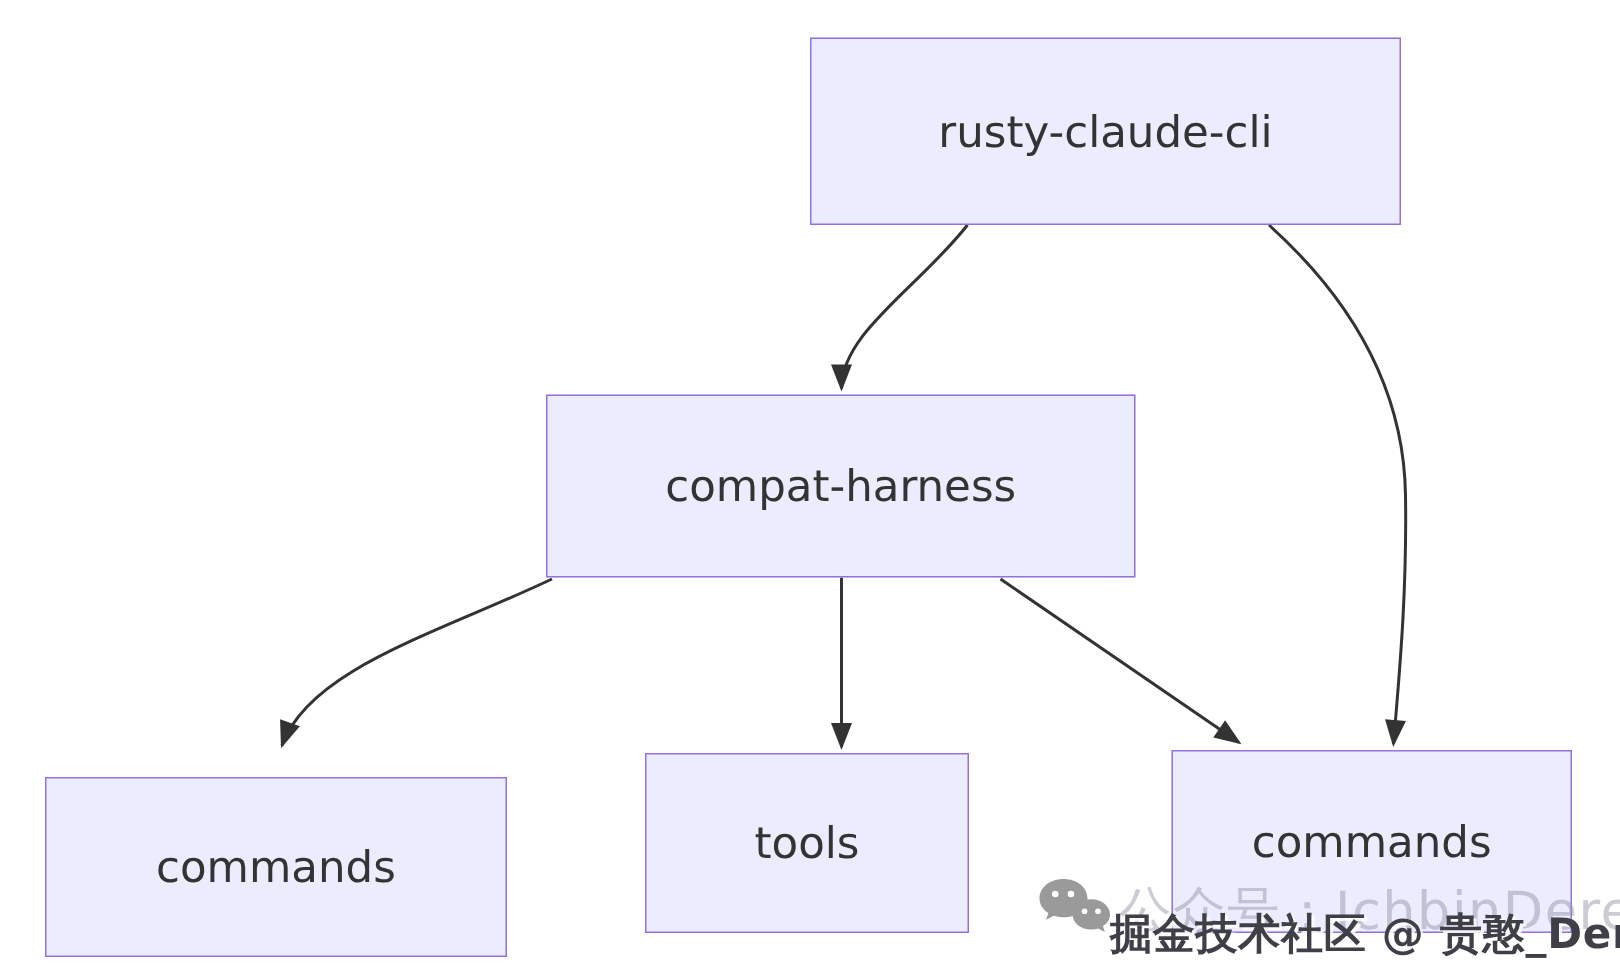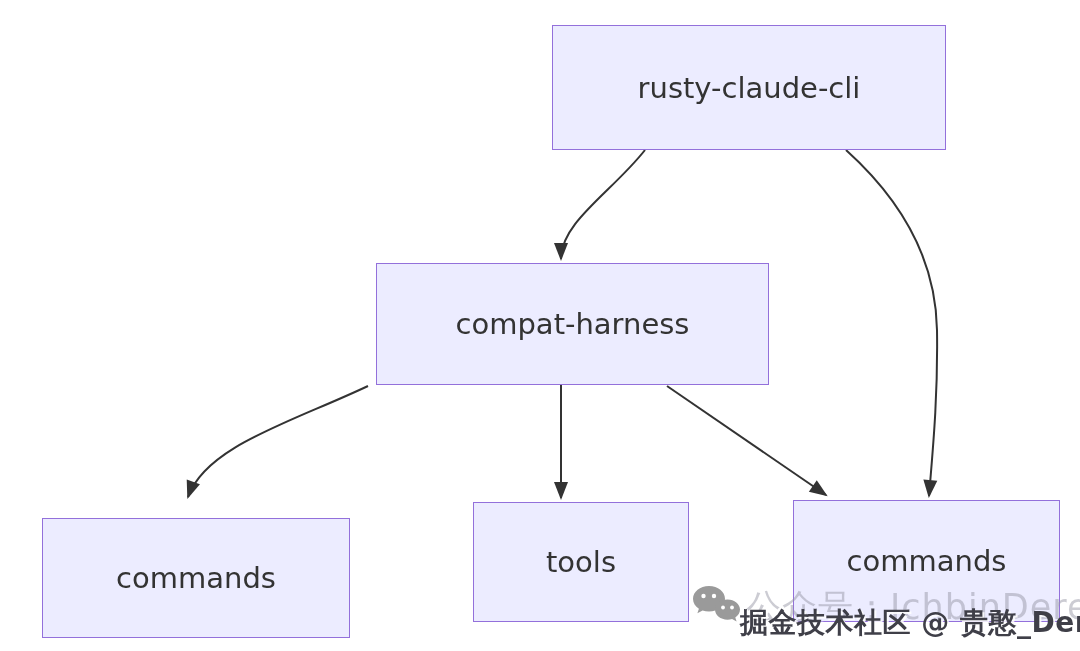--- a/index.html
+++ b/index.html
@@ -15,21 +15,20 @@
   .node {
     position: absolute;
     background: #ECECFF;
     border: 1.5px solid #9370DB;
     display: flex;
     align-items: center;
     justify-content: center;
     color: #333333;
     font-size: 29px;
     z-index: 2;
-    margin-left: 12px;
   }
   #edges {
     position: absolute;
     left: 0; top: 0;
     width: 1080px; height: 651px;
     z-index: 1;
   }
   #edges path.edge {
     fill: none;
     stroke: #333333;
@@ -87,21 +86,21 @@
   </div>
 
   <div class="node" style="left:364px; top:263px; width:393px; height:122px;">
     <span>compat-harness</span>
   </div>
 
   <div class="node" style="left:30px; top:518px; width:308px; height:120px;">
     <span>commands</span>
   </div>
 
-  <div class="node" style="left:461px; top:502px; width:216px; height:120px;">
+  <div class="node" style="left:430px; top:502px; width:216px; height:120px;">
     <span>tools</span>
   </div>
 
   <div class="node" style="left:781px; top:500px; width:267px; height:122px;">
     <span>commands</span>
   </div>
 
   <svg id="wm-icon" width="50" height="42" viewBox="0 0 50 42">
     <g fill="#9a9a9a">
       <path d="M18,2 C9,2 2,7.7 2,14.8 C2,18.9 4.3,22.4 7.9,24.7 L6.4,29.2 L11.6,26.5 C13.5,27.1 15.7,27.5 18,27.5 C27,27.5 34,21.8 34,14.8 C34,7.7 27,2 18,2 Z"></path>

